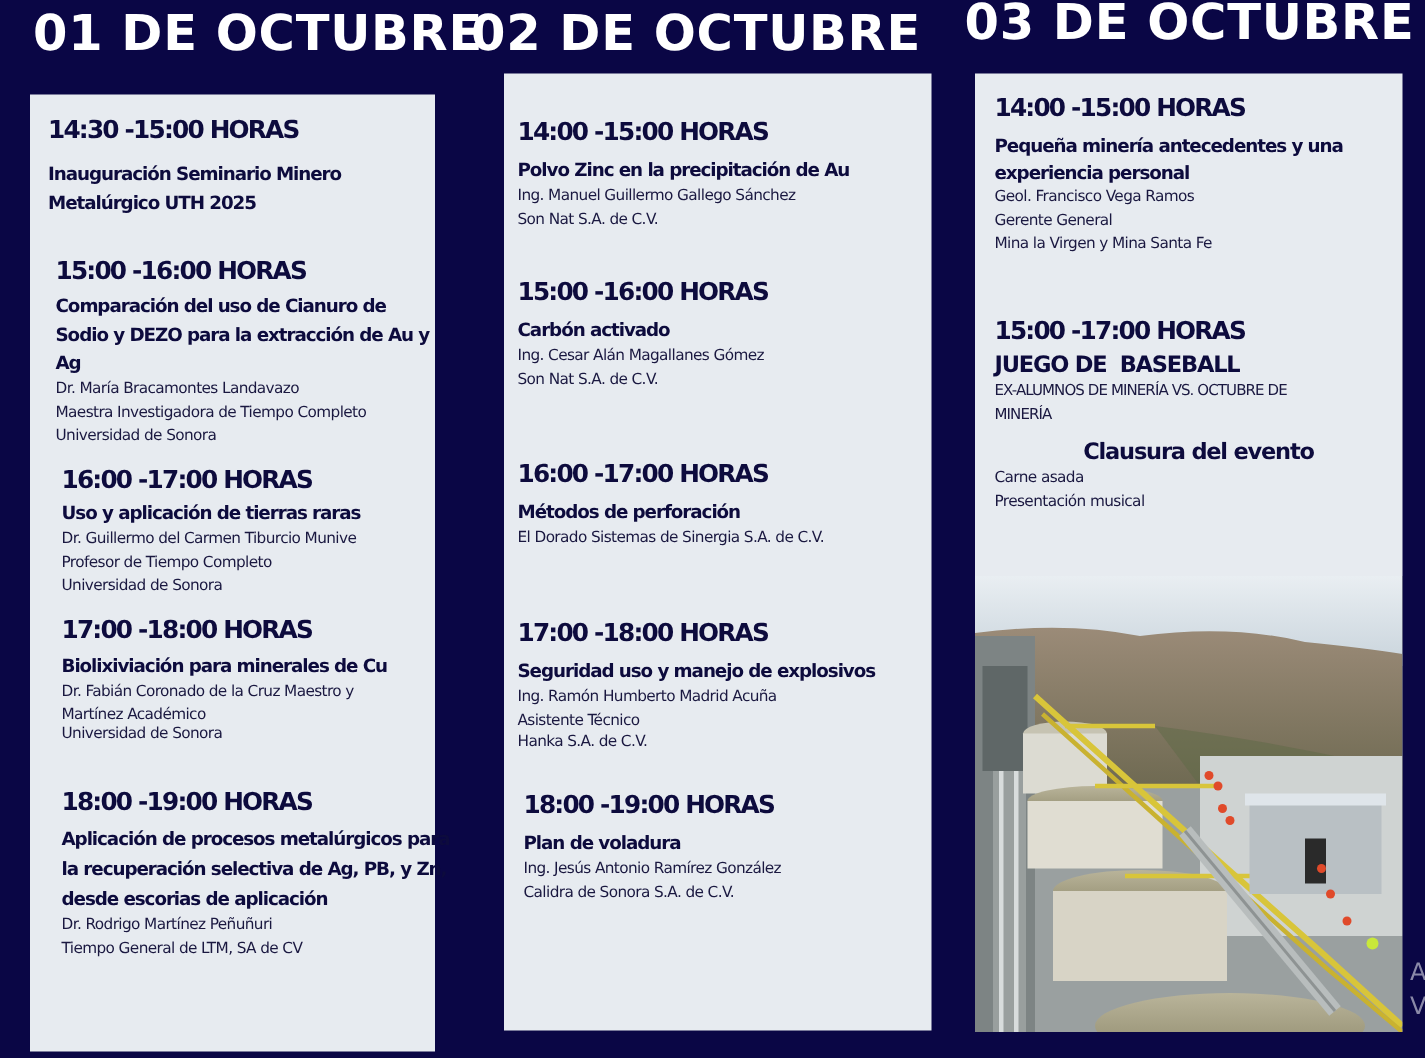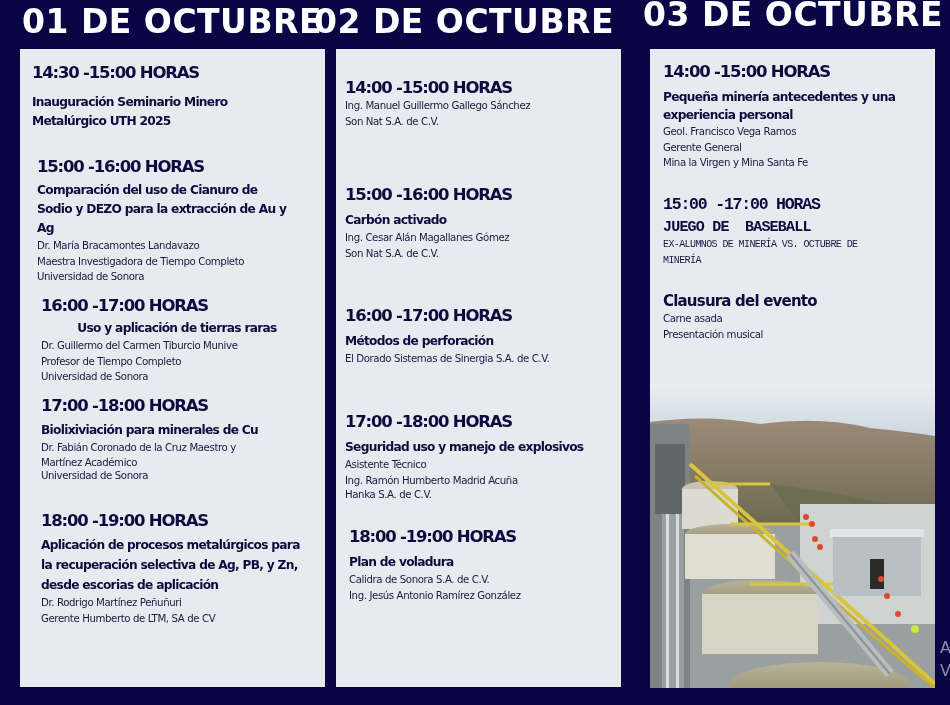--- a/index.html
+++ b/index.html
@@ -21,21 +21,21 @@
       line-height: 1;
     }
     #title-1 { left: 22px; top: 5px; text-align: right; }
     #title-2 { left: 314px; top: 5px; }
     #title-3 { left: 643px; top: -2px; }
 
     .panel {
       position: absolute;
       background: #e7ebf0;
     }
-    #panel-1 { left: 20px; top: 49px; width: 305px; height: 638px; }
+    #panel-1 { left: 20px; top: 63px; width: 270px; height: 638px; }
     #panel-2 { left: 336px; top: 49px; width: 285px; height: 638px; }
     #panel-3 { left: 650px; top: 49px; width: 285px; height: 335px; }
 
     .slot { position: absolute; width: 272px; }
     .time {
       font-weight: bold;
       font-size: 16.5px;
       letter-spacing: -1.2px;
       color: #0d0b3d;
       white-space: nowrap;
@@ -94,88 +94,89 @@
   </div>
   <div class="slot" style="left:17px; top:108px;">
     <div class="time">15:00 -16:00 HORAS</div>
     <div class="topic" style="margin-top:4px; width:258px;">Comparación del uso de Cianuro de Sodio y DEZO para la extracción de Au y Ag</div>
     <div class="detail">Dr. María Bracamontes Landavazo</div>
     <div class="detail">Maestra Investigadora de Tiempo Completo</div>
     <div class="detail">Universidad de Sonora</div>
   </div>
   <div class="slot" style="left:21px; top:247px;">
     <div class="time">16:00 -17:00 HORAS</div>
-    <div class="topic" style="margin-top:3px;text-align:center;">Uso y aplicación de tierras raras</div>
+    <div class="topic" style="margin-top:3px;">Uso y aplicación de tierras raras</div>
     <div class="detail">Dr. Guillermo del Carmen Tiburcio Munive</div>
     <div class="detail">Profesor de Tiempo Completo</div>
     <div class="detail">Universidad de Sonora</div>
   </div>
   <div class="slot" style="left:21px; top:347px;">
     <div class="time">17:00 -18:00 HORAS</div>
     <div class="topic" style="margin-top:5px;">Biolixiviación para minerales de Cu</div>
     <div class="detail">Dr. Fabián Coronado de la Cruz Maestro y</div>
     <div class="detail" style="margin-top:-1px;">Martínez Académico</div>
     <div class="detail" style="margin-top:-2px;">Universidad de Sonora</div>
   </div>
   <div class="slot" style="left:21px; top:462px;">
     <div class="time">18:00 -19:00 HORAS</div>
     <div class="topic" style="margin-top:4px; width:262px; line-height:20px;">Aplicación de procesos metalúrgicos para la recuperación selectiva de Ag, PB, y Zn, desde escorias de aplicación</div>
     <div class="detail">Dr. Rodrigo Martínez Peñuñuri</div>
-    <div class="detail">Gerente Humberto de LTM, SA de CV</div>
+    <div class="detail">Tiempo General de LTM, SA de CV</div>
   </div>
 </div>
 
 <div class="panel" id="panel-2">
   <div class="slot" style="left:9px; top:29px;">
     <div class="time">14:00 -15:00 HORAS</div>
+    <div class="topic" style="margin-top:6px;">Polvo Zinc en la precipitación de Au</div>
     <div class="detail">Ing. Manuel Guillermo Gallego Sánchez</div>
     <div class="detail">Son Nat S.A. de C.V.</div>
   </div>
   <div class="slot" style="left:9px; top:136px;">
     <div class="time">15:00 -16:00 HORAS</div>
     <div class="topic" style="margin-top:6px;">Carbón activado</div>
     <div class="detail">Ing. Cesar Alán Magallanes Gómez</div>
     <div class="detail">Son Nat S.A. de C.V.</div>
   </div>
   <div class="slot" style="left:9px; top:257px;">
     <div class="time">16:00 -17:00 HORAS</div>
     <div class="topic" style="margin-top:6px;">Métodos de perforación</div>
     <div class="detail">El Dorado Sistemas de Sinergia S.A. de C.V.</div>
   </div>
   <div class="slot" style="left:9px; top:363px;">
     <div class="time">17:00 -18:00 HORAS</div>
     <div class="topic" style="margin-top:6px;">Seguridad uso y manejo de explosivos</div>
+    <div class="detail">Ing. Ramón Humberto Madrid Acuña</div>
     <div class="detail">Asistente Técnico</div>
-    <div class="detail">Ing. Ramón Humberto Madrid Acuña</div>
     <div class="detail" style="margin-top:-1px;">Hanka S.A. de C.V.</div>
   </div>
   <div class="slot" style="left:13px; top:478px;">
     <div class="time">18:00 -19:00 HORAS</div>
     <div class="topic" style="margin-top:6px;">Plan de voladura</div>
+    <div class="detail">Ing. Jesús Antonio Ramírez González</div>
     <div class="detail">Calidra de Sonora S.A. de C.V.</div>
-    <div class="detail">Ing. Jesús Antonio Ramírez González</div>
   </div>
 </div>
 
 <div class="panel" id="panel-3">
   <div class="slot" style="left:13px; top:13px;">
     <div class="time">14:00 -15:00 HORAS</div>
     <div class="topic" style="margin-top:6px; width:255px; line-height:18px;">Pequeña minería antecedentes y una experiencia personal</div>
     <div class="detail">Geol. Francisco Vega Ramos</div>
     <div class="detail">Gerente General</div>
     <div class="detail">Mina la Virgen y Mina Santa Fe</div>
   </div>
-  <div class="slot" style="left:13px; top:146px;font-family:Liberation Mono, monospace;">
+  <div class="slot" style="left:13px; top:162px;">
     <div class="time">15:00 -17:00 HORAS</div>
     <div class="topic big" style="margin-top:3px; white-space:pre;">JUEGO DE  BASEBALL</div>
     <div class="detail caps">EX-ALUMNOS DE MINERÍA VS. OCTUBRE DE</div>
     <div class="detail caps">MINERÍA</div>
   </div>
   <div class="slot" style="left:13px; top:237px;">
-    <div class="topic big" style="margin-top:6px;">Clausura del evento</div>
+    <div class="topic big" style="margin-top:6px;text-align:center;">Clausura del evento</div>
     <div class="detail">Carne asada</div>
     <div class="detail">Presentación musical</div>
   </div>
 </div>
 
 <div class="photo">
   <svg width="285" height="304" viewBox="0 0 285 304" xmlns="http://www.w3.org/2000/svg">
     <defs>
       <linearGradient id="sky" x1="0" y1="0" x2="0" y2="1">
         <stop offset="0" stop-color="#e9eef2"></stop>

